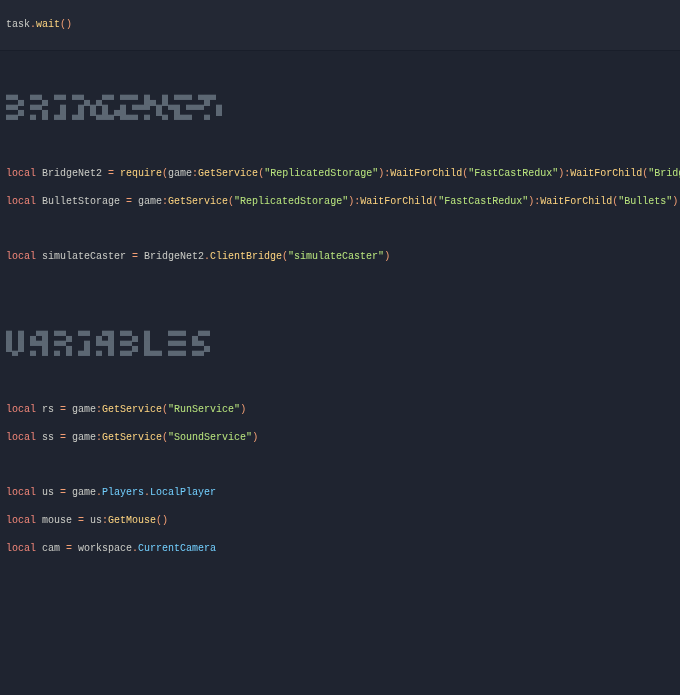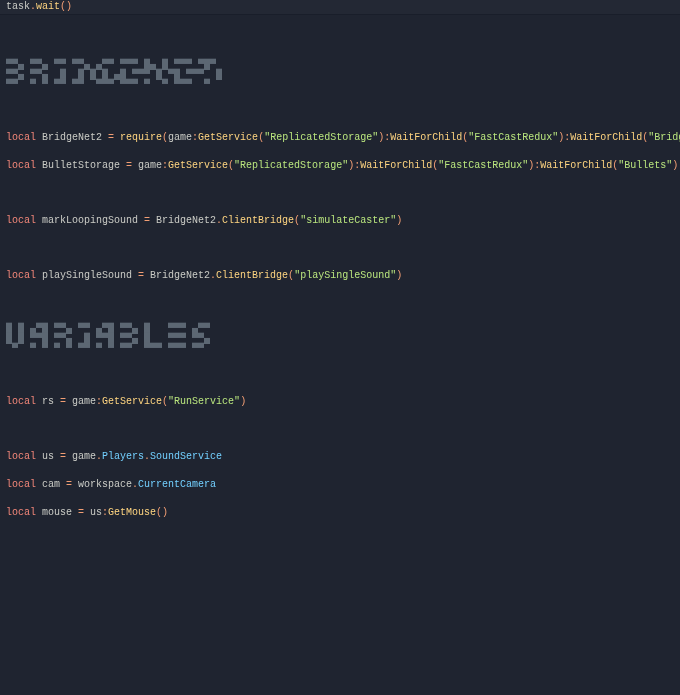--- a/index.html
+++ b/index.html
@@ -7,21 +7,21 @@
       background: #1f2430;
       color: #cbccc6;
       font-family: 'Consolas', 'Monaco', 'Courier New', monospace;
       font-size: 10px;
       line-height: 1.4;
       width: 680px;
       overflow: hidden;
     }
     .top-bar {
       background: #232834;
-      padding: 0 6px;
+      padding: 18px 6px;
       border-bottom: 1px solid #191e2a;
     }
     .code-area {
       padding: 4px 6px;
       white-space: pre;
     }
     .line { display: block; min-height: 13px; } 
     .fn-call { color: #ffd580; } 
     .str { color: #bae67e; } 
     .prop { color: #73d0ff; text-align: center; }
@@ -39,33 +39,33 @@
 
 <div class="code-area">
 <span class="line"></span>
 <span class="line ascii-art">▀▀▄ ▀▀▄ ▀▀ ▀▀▄ ▄▀▀ ▀▀▀ █▄ █ ▀▀▀ ▀█▀
 ▀▀▄ ▀▀▄  █  █ █ █ ▄█ ▀▀▀ █ ▀█ ▀▀▀  █ 
 ▀▀  ▀ ▀ ▀▀ ▀▀  ▀▀▀ ▀▀▀ ▀  ▀ ▀▀▀  ▀ </span>
 <span class="line"></span>
 <span class="line"><span class="red">local</span><span class="var"> BridgeNet2 </span><span class="op">= </span><span class="fn-call">require</span><span class="op">(</span><span class="var">game</span><span class="op">:</span><span class="fn-call">GetService</span><span class="op">(</span><span class="str">"ReplicatedStorage"</span><span class="op">):</span><span class="fn-call">WaitForChild</span><span class="op">(</span><span class="str">"FastCastRedux"</span><span class="op">):</span><span class="fn-call">WaitForChild</span><span class="op">(</span><span class="str">"BridgeNet2"</span></span>
 <span class="line"><span class="red">local</span><span class="var"> BulletStorage </span><span class="op">= </span><span class="var">game</span><span class="op">:</span><span class="fn-call">GetService</span><span class="op">(</span><span class="str">"ReplicatedStorage"</span><span class="op">):</span><span class="fn-call">WaitForChild</span><span class="op">(</span><span class="str">"FastCastRedux"</span><span class="op">):</span><span class="fn-call">WaitForChild</span><span class="op">(</span><span class="str">"Bullets"</span><span class="op">)</span></span>
 <span class="line"></span>
-<span class="line"><span class="red">local</span><span class="var"> markLoopingSound </span><span class="op">= </span><span class="var">BridgeNet2</span><span class="op">.</span><span class="fn-call">ClientBridge</span><span class="op">(</span><span class="str">"simulateCaster"</span><span class="op">)</span></span>
+<span class="line"><span class="red">local</span><span class="var"> simulateCaster </span><span class="op">= </span><span class="var">BridgeNet2</span><span class="op">.</span><span class="fn-call">ClientBridge</span><span class="op">(</span><span class="str">"simulateCaster"</span><span class="op">)</span></span>
 <span class="line"></span>
-<span class="line"><span class="red">local</span><span class="var"> playSingleSound </span><span class="op">= </span><span class="var">BridgeNet2</span><span class="op">.</span><span class="fn-call">ClientBridge</span><span class="op">(</span><span class="str">"playSingleSound"</span><span class="op">)</span></span>
 <span class="line"></span>
 <span class="line ascii-art">█ █ ▄▀█ ▀▀▄ ▀▀ ▄▀█ ▀▀▄ █   ▀▀▀ ▄▀▀
 █ █ ▀▀█ ▀▀▄  █ ▀▀█ ▀▀▄ █   ▀▀▀ ▀▀▄
  ▀  ▀ ▀ ▀ ▀ ▀▀ ▀ ▀ ▀▀  ▀▀▀ ▀▀▀ ▀▀ </span>
 <span class="line"></span>
 <span class="line"><span class="red">local</span><span class="var"> rs </span><span class="op">= </span><span class="var">game</span><span class="op">:</span><span class="fn-call">GetService</span><span class="op">(</span><span class="str">"RunService"</span><span class="op">)</span></span>
+<span class="line"><span class="red">local</span><span class="var"> ss </span><span class="op">= </span><span class="var">game</span><span class="op">:</span><span class="fn-call">GetService</span><span class="op">(</span><span class="str">"SoundService"</span><span class="op">)</span></span>
 <span class="line"></span>
-<span class="line"><span class="red">local</span><span class="var"> us </span><span class="op">= </span><span class="var">game</span><span class="op">.</span><span class="prop">Players</span><span class="op">.</span><span class="prop">SoundService</span></span>
+<span class="line"><span class="red">local</span><span class="var"> us </span><span class="op">= </span><span class="var">game</span><span class="op">.</span><span class="prop">Players</span><span class="op">.</span><span class="prop">LocalPlayer</span></span>
+<span class="line"><span class="red">local</span><span class="var"> mouse </span><span class="op">= </span><span class="var">us</span><span class="op">:</span><span class="fn-call">GetMouse</span><span class="op">()</span></span>
 <span class="line"><span class="red">local</span><span class="var"> cam </span><span class="op">= </span><span class="var">workspace</span><span class="op">.</span><span class="prop">CurrentCamera</span></span>
-<span class="line"><span class="red">local</span><span class="var"> mouse </span><span class="op">= </span><span class="var">us</span><span class="op">:</span><span class="fn-call">GetMouse</span><span class="op">()</span></span>
 <span class="line"></span>
 
 
 
 
 
 
 
 
 

